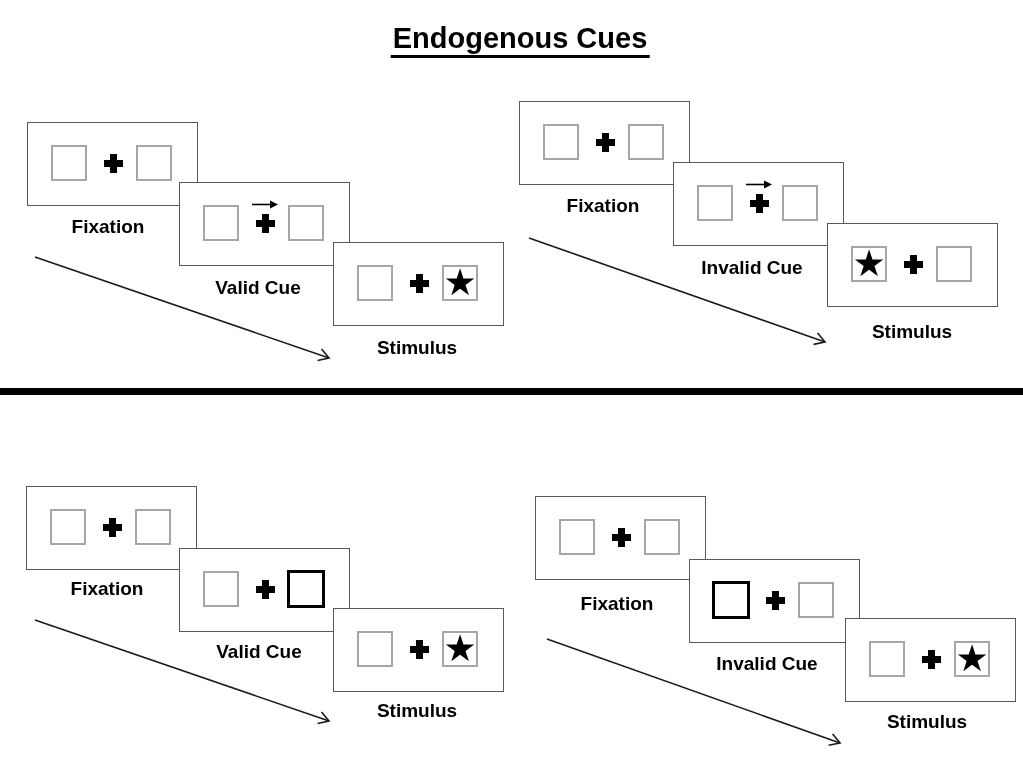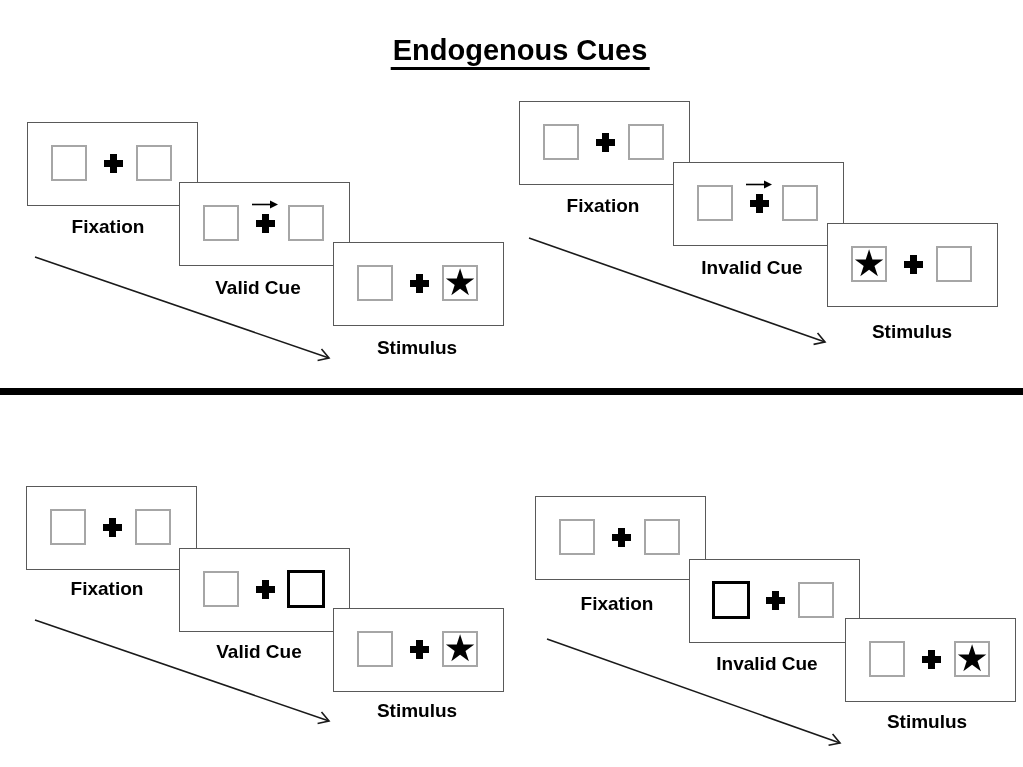--- a/index.html
+++ b/index.html
@@ -55,21 +55,21 @@
       <marker id="vhead" markerUnits="userSpaceOnUse" markerWidth="18" markerHeight="18" refX="13" refY="8" orient="auto">
         <path d="M3,2 L13,8 L3,14" fill="none" stroke="#1a1a1a" stroke-width="1.6"></path>
       </marker>
     </defs>
     <line x1="35" y1="257" x2="329" y2="358" stroke="#1a1a1a" stroke-width="1.6" marker-end="url(#vhead)"></line>
     <line x1="529" y1="238" x2="825" y2="342" stroke="#1a1a1a" stroke-width="1.6" marker-end="url(#vhead)"></line>
     <line x1="35" y1="620" x2="329" y2="721" stroke="#1a1a1a" stroke-width="1.6" marker-end="url(#vhead)"></line>
     <line x1="547" y1="639" x2="840" y2="743" stroke="#1a1a1a" stroke-width="1.6" marker-end="url(#vhead)"></line>
   </svg>
 
-  <div class="title" style="left:520px;top:34px">
+  <div class="title" style="left:520px;top:22px">
     <span class="u">Endogenous Cues</span>
   </div>
 
   <div class="panel" style="left:27px;top:122px">
     <span class="sq l"></span>
     <span class="plus"></span>
     <span class="sq r"></span>
   </div>
   <div class="plabel" style="left:108px;top:216px">Fixation</div>
 

